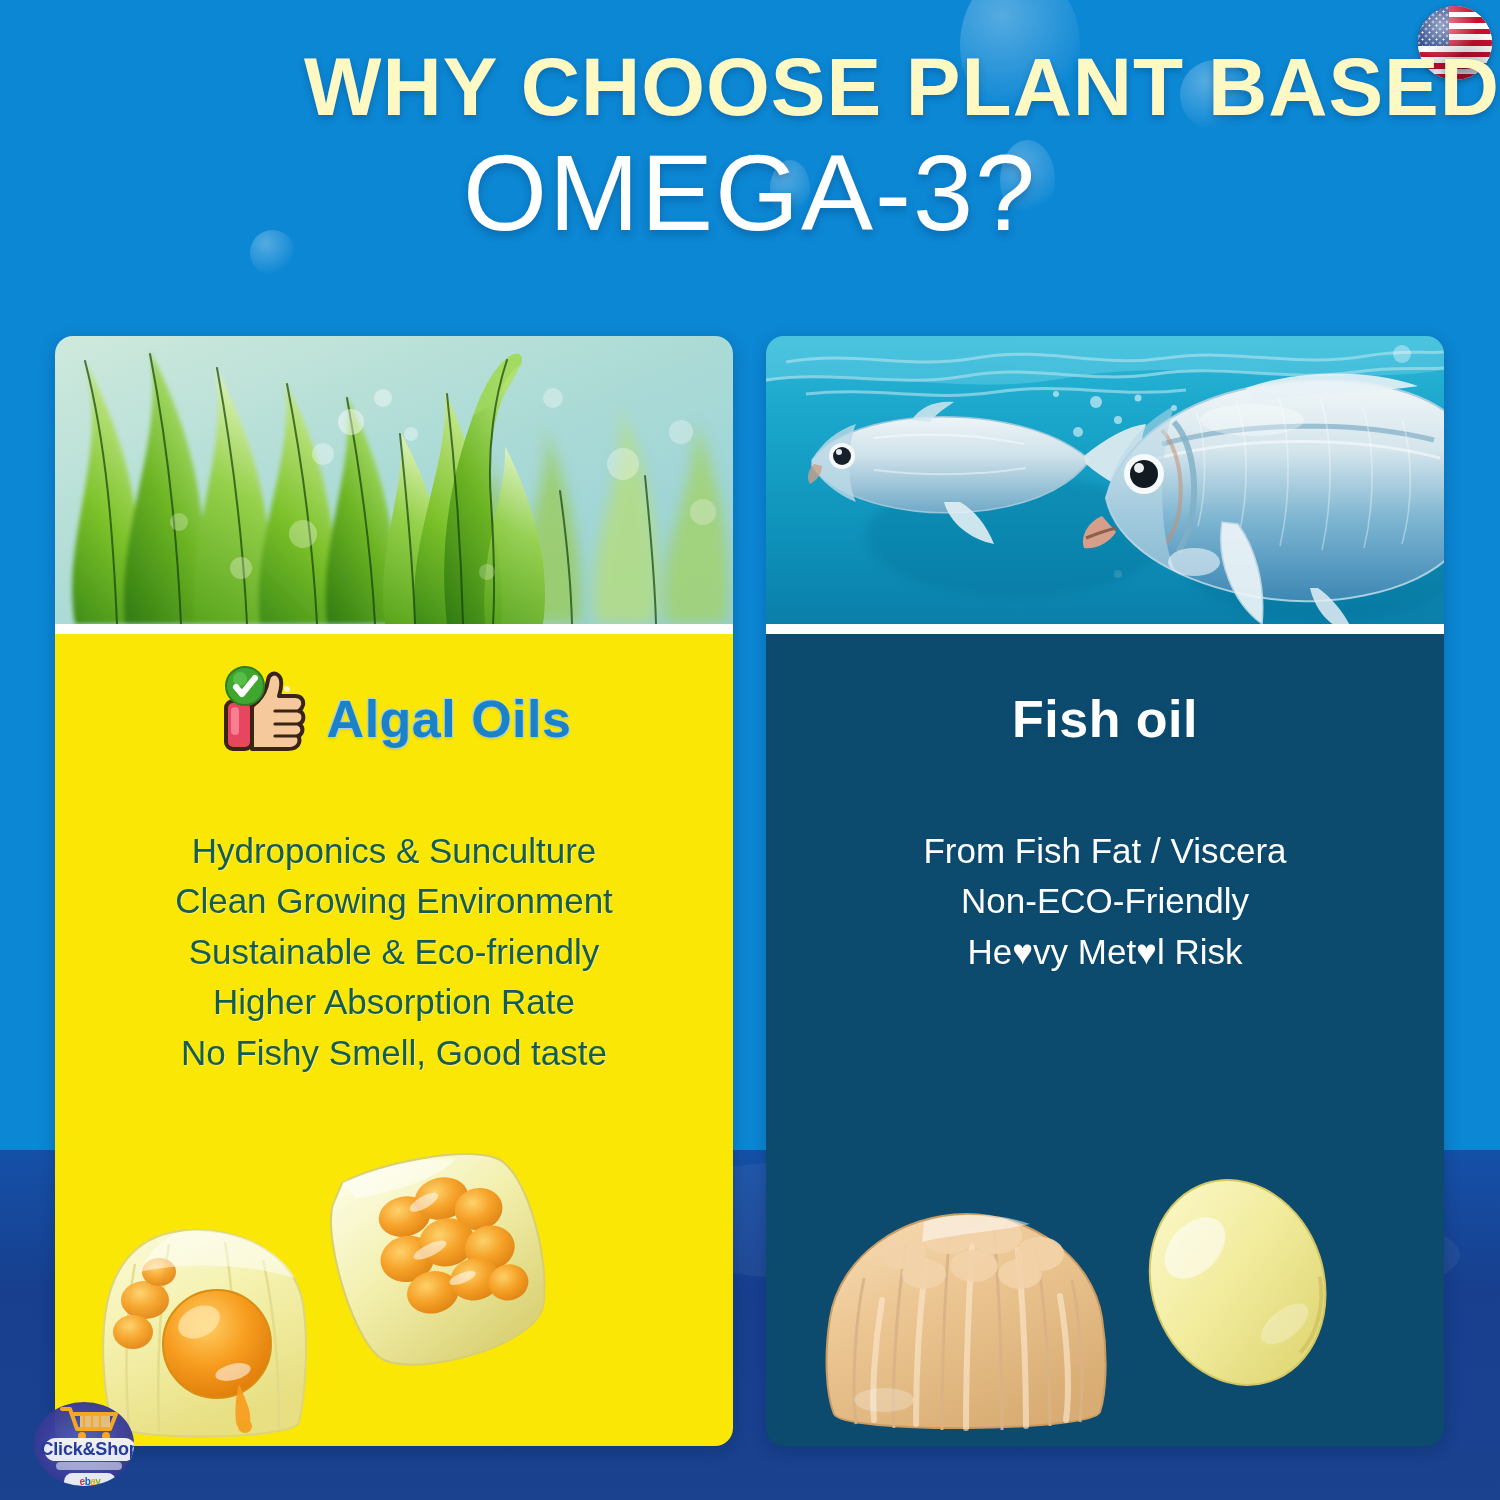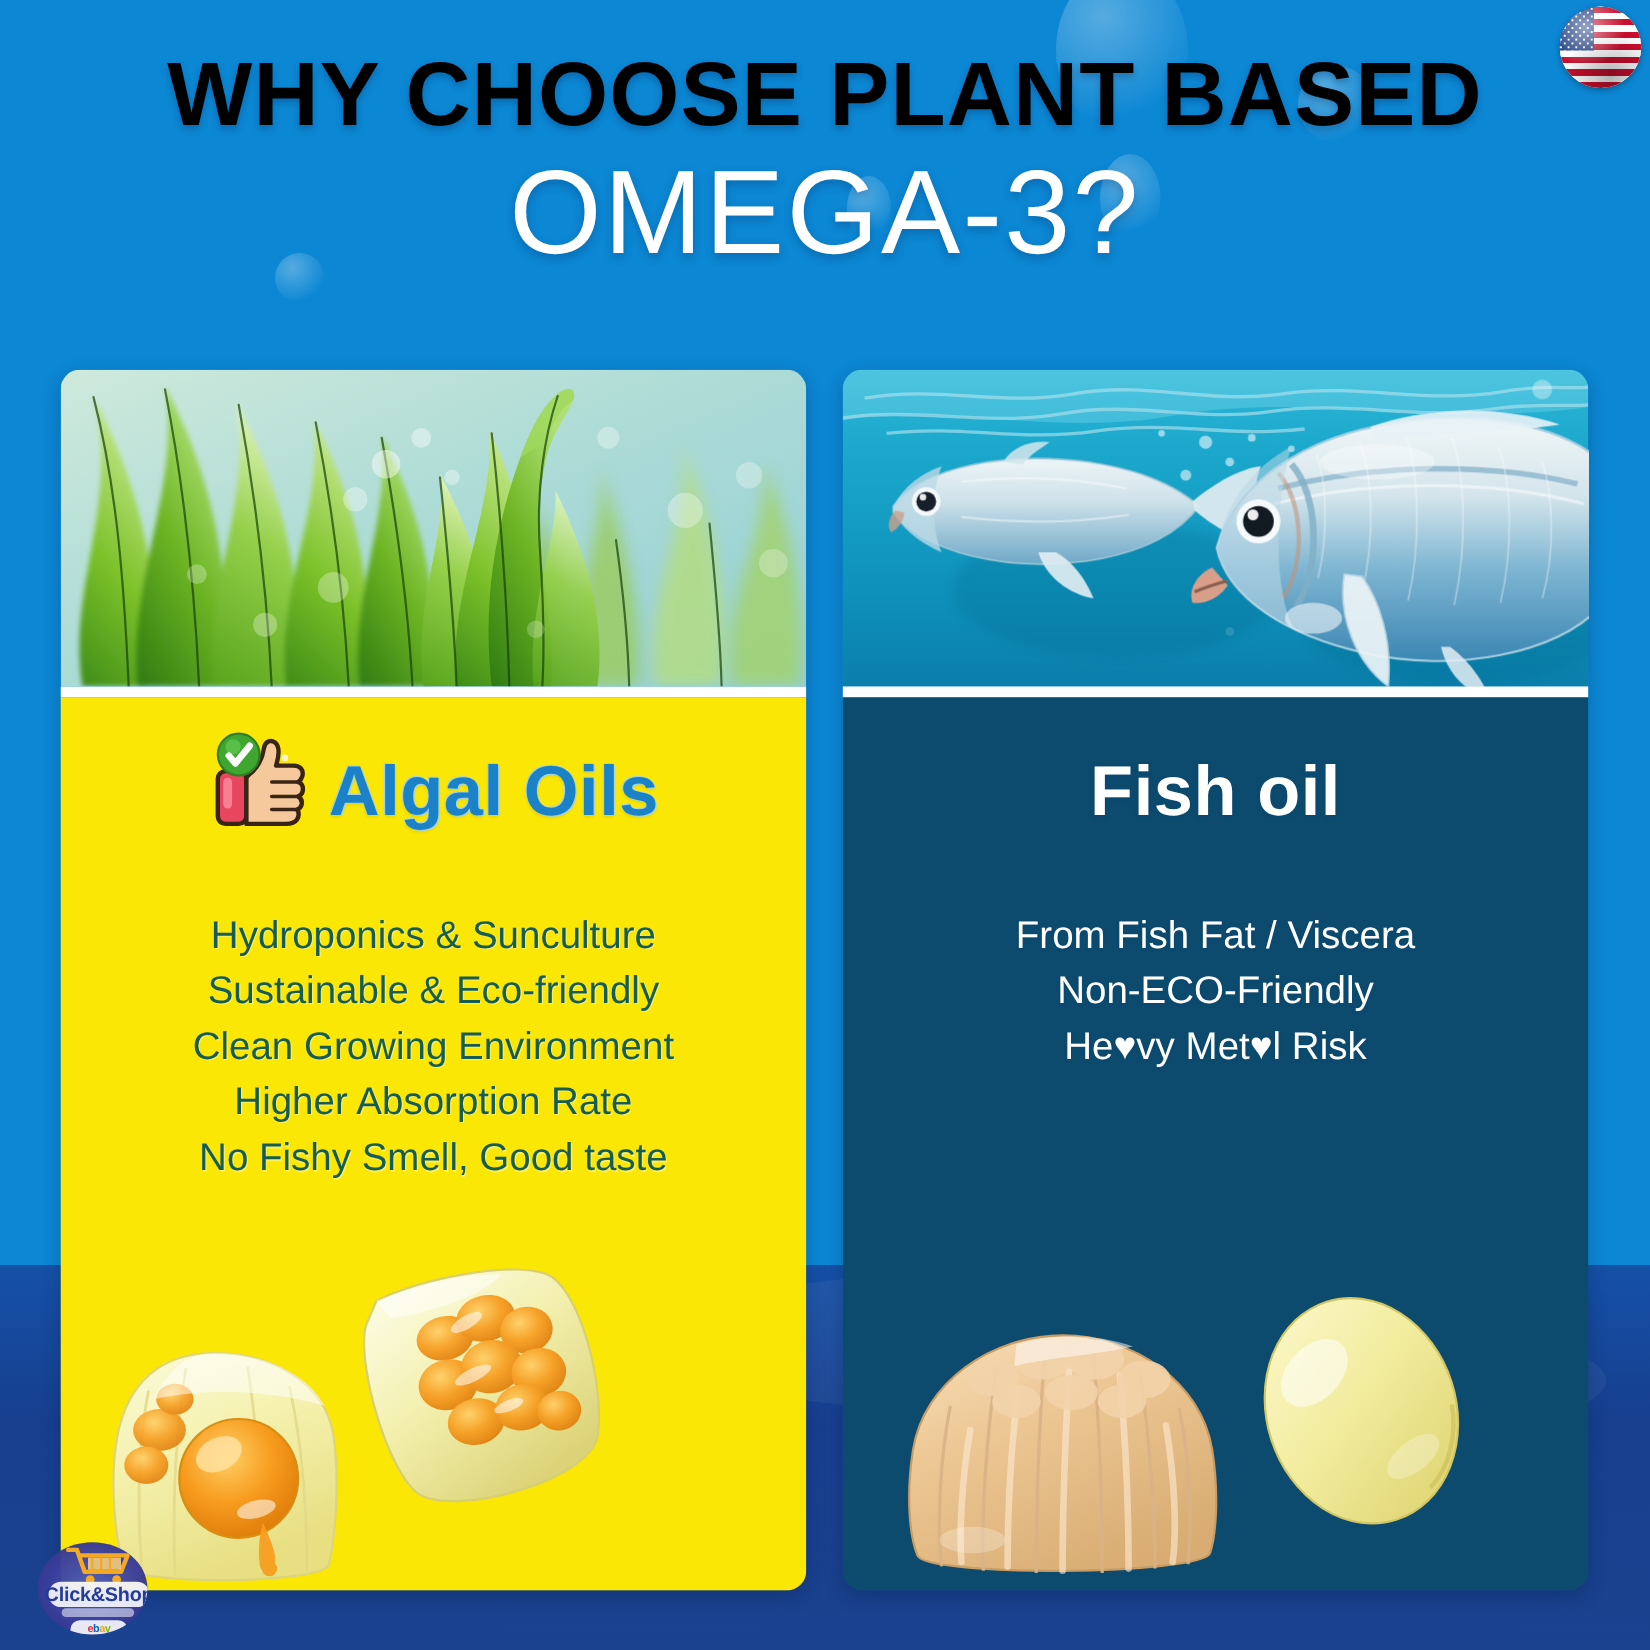--- a/index.html
+++ b/index.html
@@ -75,24 +75,25 @@
   
   .header {
     position:absolute; left:0; right:0; top:44px;
     text-align:center;
     z-index:4;
   }
   .head-line1 {
     font-size:82px;
     font-weight:bold;
     letter-spacing:1px;
-    color:#000000;
+    color:#fef9c3;
     line-height:1.05;
     text-shadow:0 3px 7px rgba(0,40,90,.30);
     white-space:nowrap;
+    text-align:right;
   }
   .head-line2 {
     margin-top:6px;
     font-size:108px;
     font-weight:normal;
     letter-spacing:2px;
     color:#FFFFFF;
     line-height:1.05;
     text-shadow:0 4px 9px rgba(0,40,90,.30);
     white-space:nowrap;
@@ -125,21 +126,21 @@
     overflow:hidden;
   }
   .body-yellow { background:#FAE705; }
   .body-blue   { background:#0c4a6e; }
 
   .card-title-row {
     display:flex; align-items:center; justify-content:center;
     gap:18px; height:86px;
   }
   .card-title {
-    font-size:64px; font-weight:bold; letter-spacing:.5px;
+    font-size:52px; font-weight:bold; letter-spacing:.5px;
     line-height:1;
     margin-top:16px;
   }
   .title-algal {
     color:#1C82C8;
     text-shadow:1px 1px 0 #9FD2EE, -1px -1px 0 #9FD2EE, 0 2px 3px rgba(0,0,0,.10);
   }
   .title-fish {
     color:#FFFFFF;
     text-shadow:0 2px 5px rgba(0,70,120,.30);
@@ -361,22 +362,22 @@
                 <circle cx="23" cy="14" r="7" fill="#6ED15C" opacity=".55"></circle>
                 <path d="M19,22 L25,29 L38,13" fill="none" stroke="#FFFFFF" stroke-width="6" stroke-linecap="round" stroke-linejoin="round"></path>
               </g>
             </svg>
           </div>
           <div class="card-title title-algal">Algal Oils</div>
         </div>
 
         <div class="bullets">
           <div class="bullet bullet-green">Hydroponics &amp; Sunculture</div>
+          <div class="bullet bullet-green">Clean Growing Environment</div>
           <div class="bullet bullet-green">Sustainable &amp; Eco-friendly</div>
-          <div class="bullet bullet-green">Clean Growing Environment</div>
           <div class="bullet bullet-green">Higher Absorption Rate</div>
           <div class="bullet bullet-green">No Fishy Smell, Good taste</div>
         </div>
 
         <div class="product-area">
           <svg viewBox="0 0 678 300" width="678" height="300">
             <defs>
               <linearGradient id="gumA" x1="0" y1="0" x2="0.4" y2="1">
                 <stop offset="0%" stop-color="#FBFBDC"></stop>
                 <stop offset="45%" stop-color="#F5F2B0"></stop>

